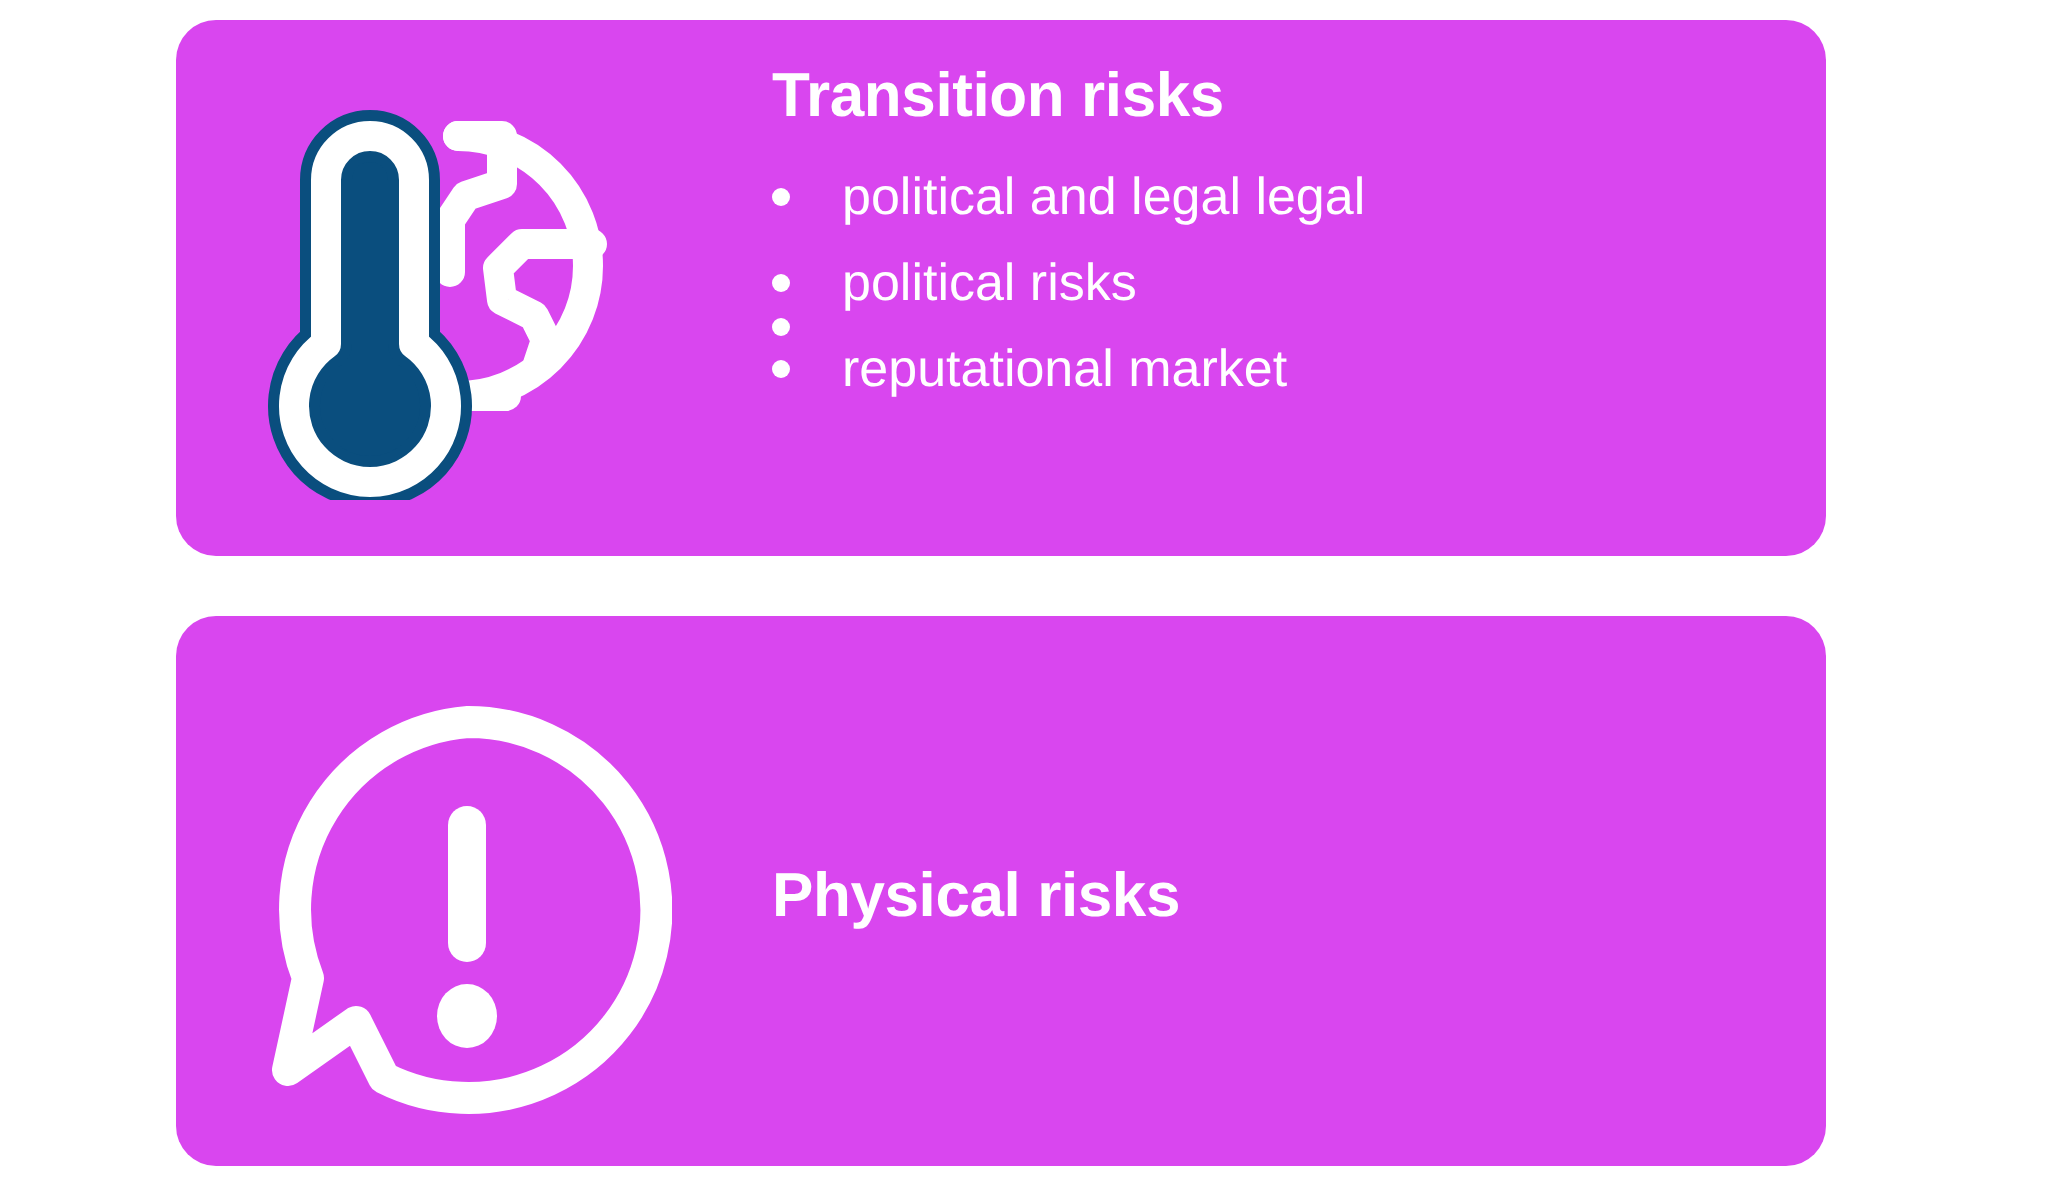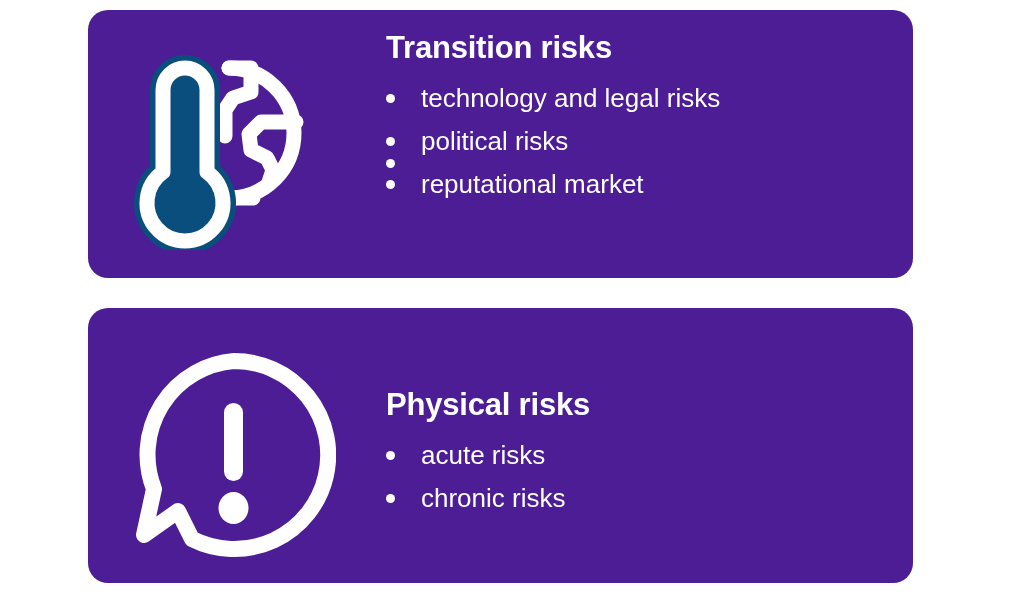--- a/index.html
+++ b/index.html
@@ -17,21 +17,21 @@
   .board {
     position: relative;
     width: 1024px;
     height: 597px;
     background: #ffffff;
   }
   .risk-card {
     position: absolute;
     left: 88px;
     width: 825px;
-    background: #4c1d95;
+    background: #d946ef;
     border-radius: 20px;
     display: flex;
     align-items: flex-start;
     box-sizing: border-box;
   }
   #card-transition {
     top: 10px;
     height: 268px;
   }
   #card-physical {
@@ -124,21 +124,21 @@
           </g>
         </svg>
       </span>
     </div>
 
     <div class="card-body">
       <h2 class="card-title">Transition risks</h2>
       <ul class="bullet-list">
         <li class="bullet-item">
           <span class="bullet-dot"></span>
-          <span>technology and legal risks</span>
+          <span>political and legal legal</span>
         </li>
         <li class="bullet-item">
           <span class="bullet-dot"></span>
           <span>political risks</span>
         </li>
         <li class="bullet-item">
           <span class="bullet-dot"></span>
         </li>
         <li class="bullet-item">
           <span class="bullet-dot"></span>
@@ -163,26 +163,16 @@
 
           <rect x="94" y="52" width="19" height="78" rx="9.5" fill="#ffffff"></rect>
 
           <ellipse cx="103.5" cy="157" rx="15" ry="16" fill="#ffffff"></ellipse>
         </svg>
       </span>
     </div>
 
     <div class="card-body">
       <h2 class="card-title">Physical risks</h2>
-      <ul class="bullet-list">
-        <li class="bullet-item">
-          <span class="bullet-dot"></span>
-          <span>acute risks</span>
-        </li>
-        <li class="bullet-item">
-          <span class="bullet-dot"></span>
-          <span>chronic risks</span>
-        </li>
-      </ul>
     </div>
   </section>
 
 </div>
 
 </body></html>

